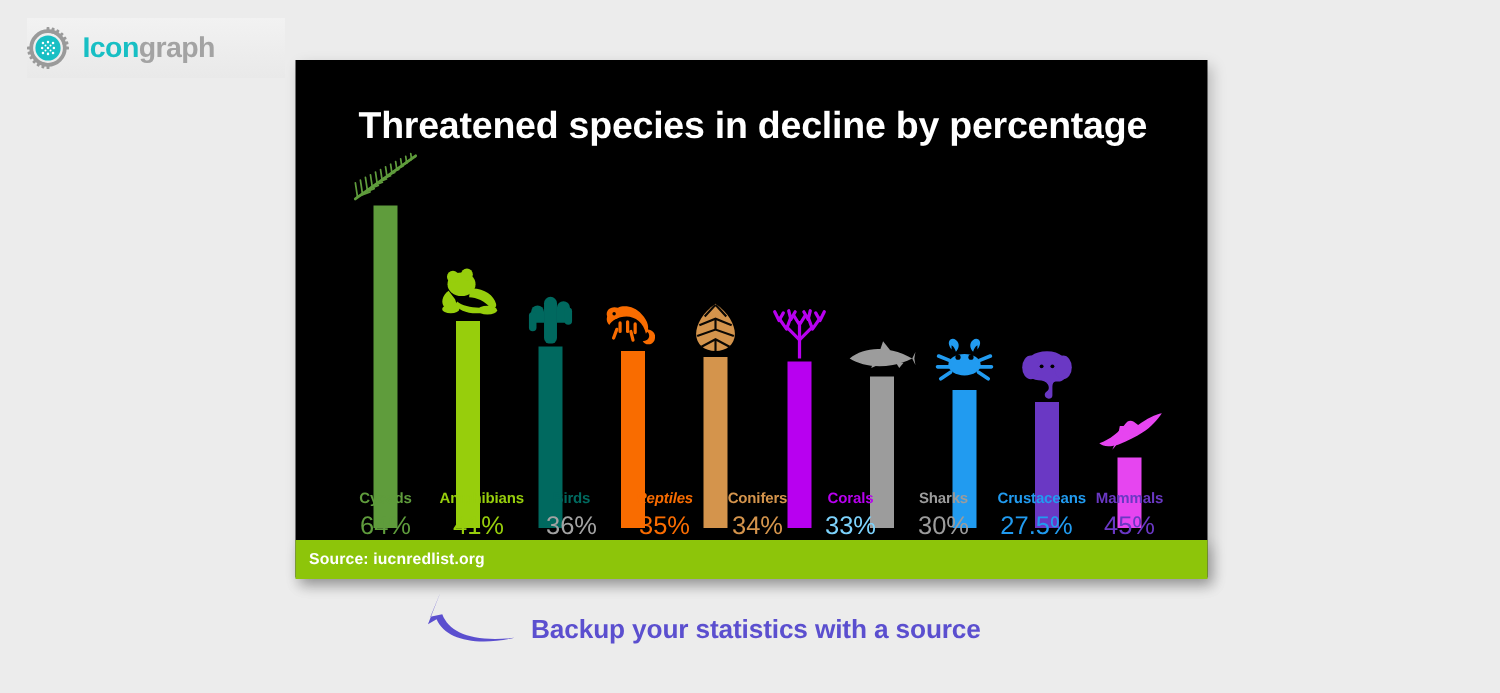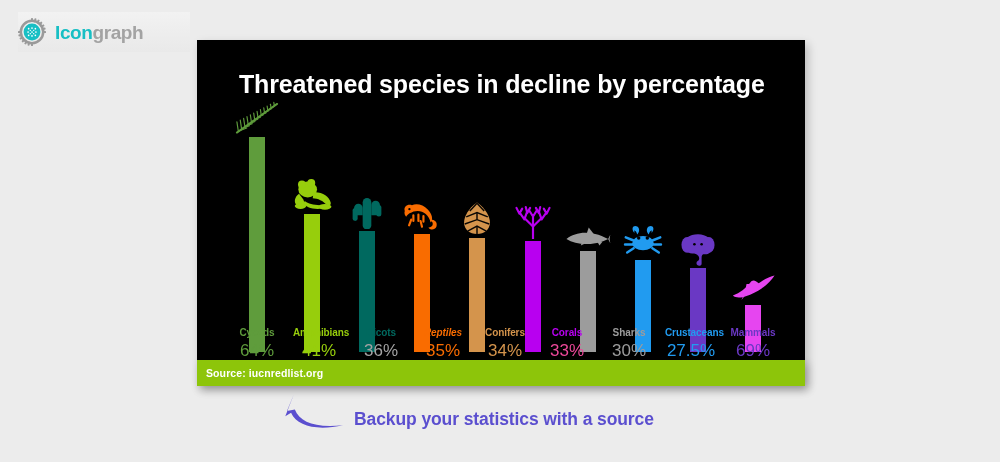--- a/index.html
+++ b/index.html
@@ -400,46 +400,46 @@
   <div id="labels-row">
       <div class="label-group">
         <span class="cat-name" style="color: rgb(95, 156, 60);">Cycads</span>
         <span class="cat-value" style="color: rgb(95, 156, 60);">64%</span>
       </div>
       <div class="label-group">
         <span class="cat-name" style="color: rgb(151, 206, 12);">Amphibians</span>
         <span class="cat-value" style="color: rgb(151, 206, 12);">41%</span>
       </div>
       <div class="label-group">
-        <span class="cat-name" style="color: rgb(0, 105, 95);">Dicots</span>
+        <span class="cat-name" style="color: rgb(0, 105, 95);">Birds</span>
         <span class="cat-value" style="color: #a3a3a3;">36%</span>
       </div>
       <div class="label-group">
         <span class="cat-name" style="color: rgb(249, 108, 0); font-style: italic;">Reptiles</span>
         <span class="cat-value" style="color: rgb(249, 108, 0);">35%</span>
       </div>
       <div class="label-group">
         <span class="cat-name" style="color: rgb(212, 148, 76);">Conifers</span>
         <span class="cat-value" style="color: rgb(212, 148, 76);">34%</span>
       </div>
       <div class="label-group">
         <span class="cat-name" style="color: rgb(184, 0, 240);">Corals</span>
-        <span class="cat-value" style="color: #ec4899;">33%</span>
+        <span class="cat-value" style="color: #7dd3fc;">33%</span>
       </div>
       <div class="label-group">
         <span class="cat-name" style="color: rgb(156, 156, 156);">Sharks</span>
         <span class="cat-value" style="color: rgb(156, 156, 156);">30%</span>
       </div>
       <div class="label-group">
         <span class="cat-name" style="color: rgb(33, 155, 240);">Crustaceans</span>
         <span class="cat-value" style="color: rgb(33, 155, 240);">27.5%</span>
       </div>
       <div class="label-group">
         <span class="cat-name" style="color: rgb(106, 56, 196);">Mammals</span>
-        <span class="cat-value" style="color: rgb(106, 56, 196);">69%</span>
+        <span class="cat-value" style="color: rgb(106, 56, 196);">45%</span>
       </div>
     </div>
 
 </div>
 
 <div id="source-strip">
   <span id="source-text">Source: iucnredlist.org</span>
 </div>
 
 <span id="annotation-arrow">

